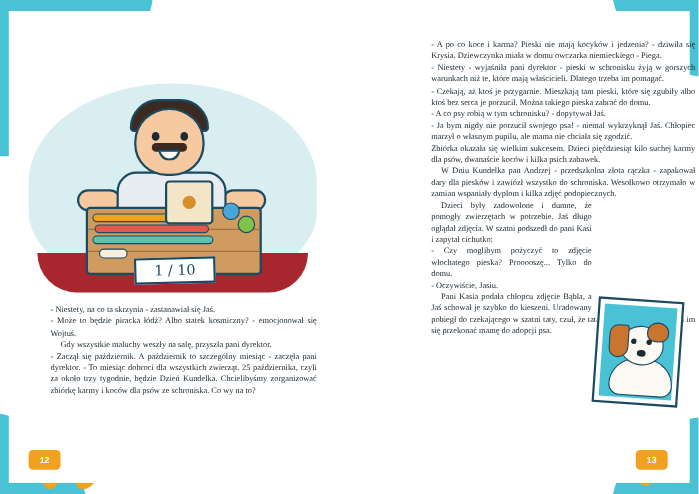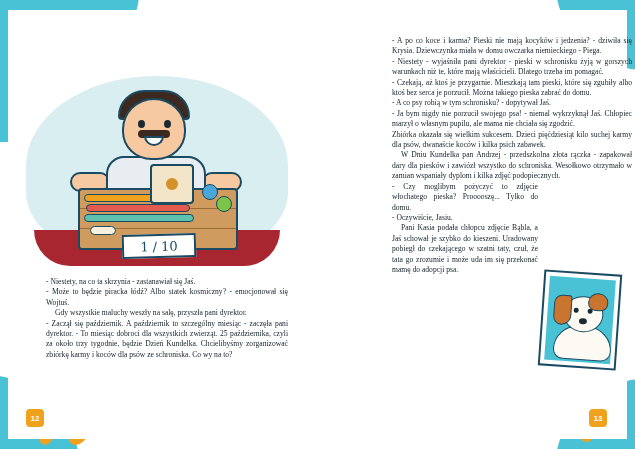--- a/index.html
+++ b/index.html
@@ -425,21 +425,21 @@
   .dog-spacer {
     float: right;
     width: 88px;
     height: 100px;
     margin: 0 0 2px 6px;
   }
 
   
   .page-num {
     position: absolute;
-    width: 18px;
+    width: 29px;
     height: 18px;
     background: #f0a21e;
     border-radius: 4px;
     color: #ffffff;
     font-family: "Liberation Sans", sans-serif;
     font-size: 8px;
     font-weight: bold;
     display: flex;
     align-items: center;
     justify-content: center;
@@ -509,20 +509,21 @@
 
   <div class="col right-col">
     <p>- A po co koce i karma? Pieski nie mają kocyków i jedzenia? - dziwiła się Krysia. Dziewczynka miała w domu owczarka niemieckiego - Piega.</p>
     <p>- Niestety - wyjaśniła pani dyrektor - pieski w schronisku żyją w gorszych warunkach niż te, które mają właścicieli. Dlatego trzeba im pomagać.</p>
     <p>- Czekają, aż ktoś je przygarnie. Mieszkają tam pieski, które się zgubiły albo ktoś bez serca je porzucił. Można takiego pieska zabrać do domu.</p>
     <p>- A co psy robią w tym schronisku? - dopytywał Jaś.</p>
     <p>- Ja bym nigdy nie porzucił swojego psa! - niemal wykrzyknął Jaś. Chłopiec marzył o własnym pupilu, ale mama nie chciała się zgodzić.</p>
     <p>Zbiórka okazała się wielkim sukcesem. Dzieci pięćdziesiąt kilo suchej karmy dla psów, dwanaście koców i kilka psich zabawek.</p>
     <p class="ind">W Dniu Kundelka pan Andrzej - przedszkolna złota rączka - zapakował dary dla piesków i zawiózł wszystko do schroniska. Wesołkowo otrzymało w zamian wspaniały dyplom i kilka zdjęć podopiecznych.</p>
     <div class="dog-spacer"></div>
+    <p class="ind">Dzieci były zadowolone i dumne, że pomogły zwierzętach w potrzebie. Jaś długo oglądał zdjęcia. W szatni podszedł do pani Kasi i zapytał cichutko:</p>
     <p>- Czy moglibym pożyczyć to zdjęcie włochatego pieska? Prooooszę... Tylko do domu.</p>
     <p>- Oczywiście, Jasiu.</p>
     <p class="ind">Pani Kasia podała chłopcu zdjęcie Bąbla, a Jaś schował je szybko do kieszeni. Uradowany pobiegł do czekającego w szatni taty, czuł, że tata go zrozumie i może uda im się przekonać mamę do adopcji psa.</p>
   </div>
 
   <div class="dog-photo">
     <div class="dog-inner">
       <div class="dog-body"></div>
       <div class="dog-head"></div>
       <div class="dog-ear"></div>

